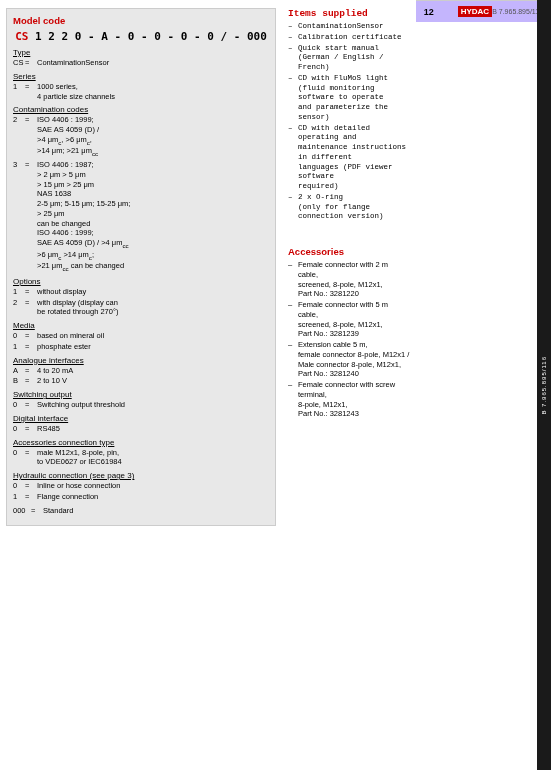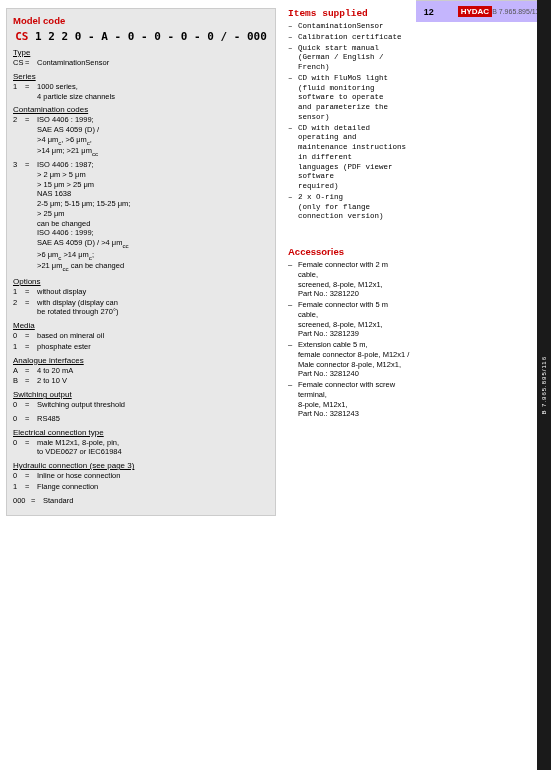--- a/index.html
+++ b/index.html
@@ -272,29 +272,30 @@
         <div class="subsection">
           <div class="subsection-title">Switching output</div>
           <div class="entry">
             <span class="entry-num">0</span>
             <span class="entry-eq">=</span>
             <span class="entry-text">Switching output threshold</span>
           </div>
         </div>
 
         <div class="subsection">
+          <div class="subsection-title">Digital interface</div>
           <div class="entry">
             <span class="entry-num">0</span>
             <span class="entry-eq">=</span>
             <span class="entry-text">RS485</span>
           </div>
         </div>
 
         <div class="subsection">
-          <div class="subsection-title">Electrical connection type</div>
+          <div class="subsection-title">Accessories connection type</div>
           <div class="entry">
             <span class="entry-num">0</span>
             <span class="entry-eq">=</span>
             <span class="entry-text">male M12x1, 8-pole, pin,<br>to VDE0627 or IEC61984</span>
           </div>
         </div>
 
         <div class="subsection">
           <div class="subsection-title">Hydraulic connection (see page 3)</div>
           <div class="entry">

